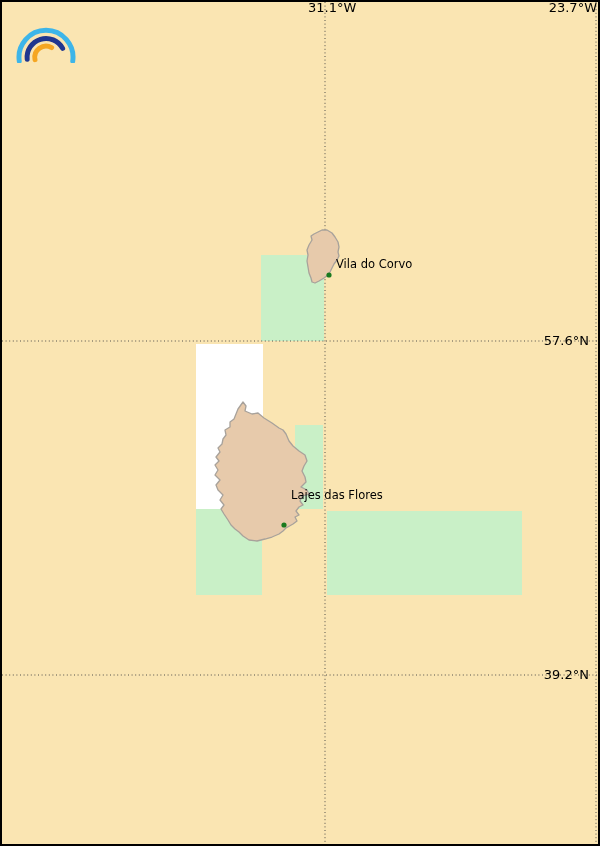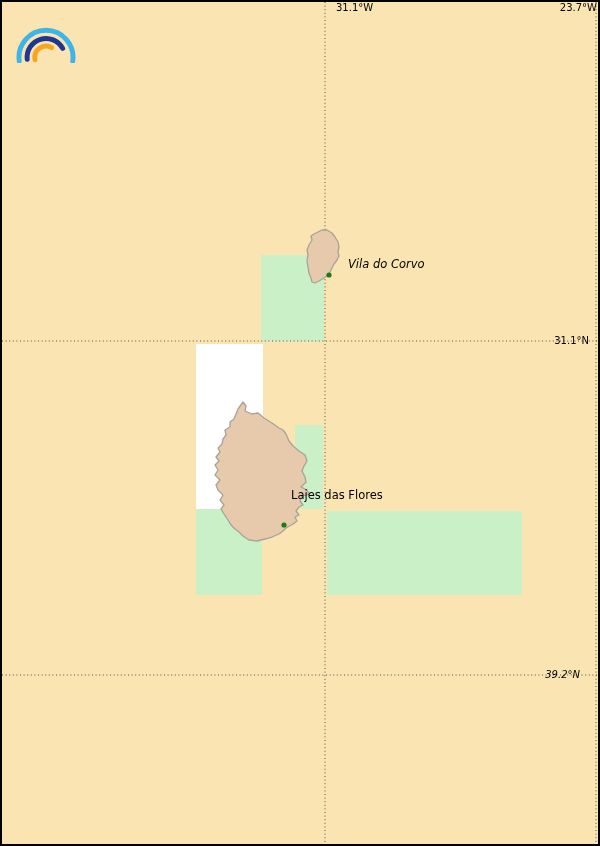--- a/index.html
+++ b/index.html
@@ -16,34 +16,33 @@
   .tile.green{background:#c9f0c7;}
   .tile.white{background:#ffffff;}
   #t-corvo   {left:259px;top:253px;width:63px;height:86px;}
   #t-white   {left:194px;top:342px;width:67px;height:165px;}
   #t-fl-left {left:194px;top:507px;width:66px;height:86px;}
   #t-fl-strip{left:293px;top:423px;width:28px;height:84px;}
   #t-fl-right{left:325px;top:509px;width:195px;height:84px;}
   svg.layer{position:absolute;left:0;top:0;width:600px;height:846px;}
   .coordlabel{
     position:absolute;
-    font-size:10px;line-height:9px;color:#000;
+    font-size:13px;line-height:9px;color:#000;
     white-space:nowrap;
-    margin-left:28px;
   }
   #lbl-mer-0{left:306px;top:1px;}
   #lbl-mer-1{right:1px;top:1px;}
   #lbl-par-0{right:9px;top:334px;}
-  #lbl-par-1{right:18px;top:668px;font-style:italic;}
+  #lbl-par-1{right:9px;top:668px;}
   .placelabel{
     position:absolute;
     font-size:11.5px;line-height:13px;color:#000;
     white-space:nowrap;
   }
-  #lbl-corvo {left:346px;top:256px;font-style:italic;}
+  #lbl-corvo {left:334px;top:256px;}
   #lbl-lajes {left:289px;top:487px;}
   #logo{position:absolute;left:8px;top:11px;width:72px;height:50px;}
 </style>
 </head>
 <body>
 
 <div id="stage">
 
   <div class="tile green" id="t-corvo"></div>
   <div class="tile white" id="t-white"></div>
@@ -75,21 +74,21 @@
          L 214 483 L 218 478 L 213 473 L 216 468 L 213 463 L 217 459 L 214 455
          L 218 450 L 216 446 L 220 442 L 221 437 L 224 433 L 223 428 L 228 425
          L 228 420 L 232 417 L 234 412 L 236 407 Z"></path>
 
     <circle cx="327" cy="273" r="2.6" fill="#1a7a1f"></circle>
     <circle cx="282" cy="523" r="2.6" fill="#1a7a1f"></circle>
   </svg>
 
   <div class="coordlabel" id="lbl-mer-0">31.1°W</div>
   <div class="coordlabel" id="lbl-mer-1">23.7°W</div>
-  <div class="coordlabel" id="lbl-par-0">31.1°N</div>
+  <div class="coordlabel" id="lbl-par-0">57.6°N</div>
   <div class="coordlabel" id="lbl-par-1">39.2°N</div>
 
   <div class="placelabel" id="lbl-corvo">Vila do Corvo</div>
   <div class="placelabel" id="lbl-lajes">Lajes das Flores</div>
 
   <svg id="logo" viewBox="0 0 80 55">
     <g fill="none" stroke-linecap="round">
       <path d="M 10.3 53.2 A 30 30 0 1 1 69.7 53.2" stroke="#3db5e9" stroke-width="5.5"></path>
       <path d="M 19.1 51.2 A 21 21 0 0 1 58.5 39.1" stroke="#20368f" stroke-width="5.5"></path>
       <path d="M 27.8 51.6 A 12.5 12.5 0 0 1 46.3 38.2" stroke="#f5a623" stroke-width="5.5"></path>

